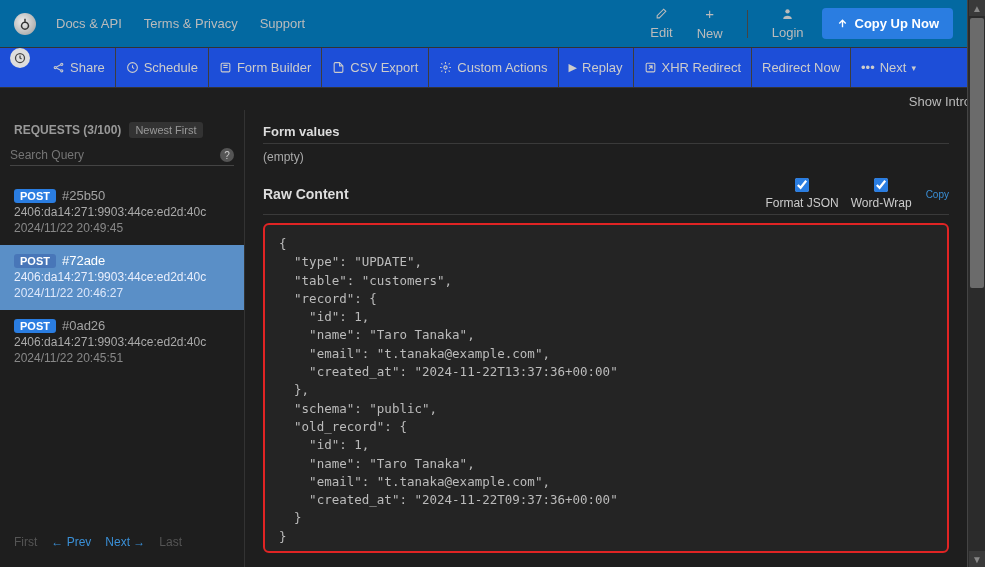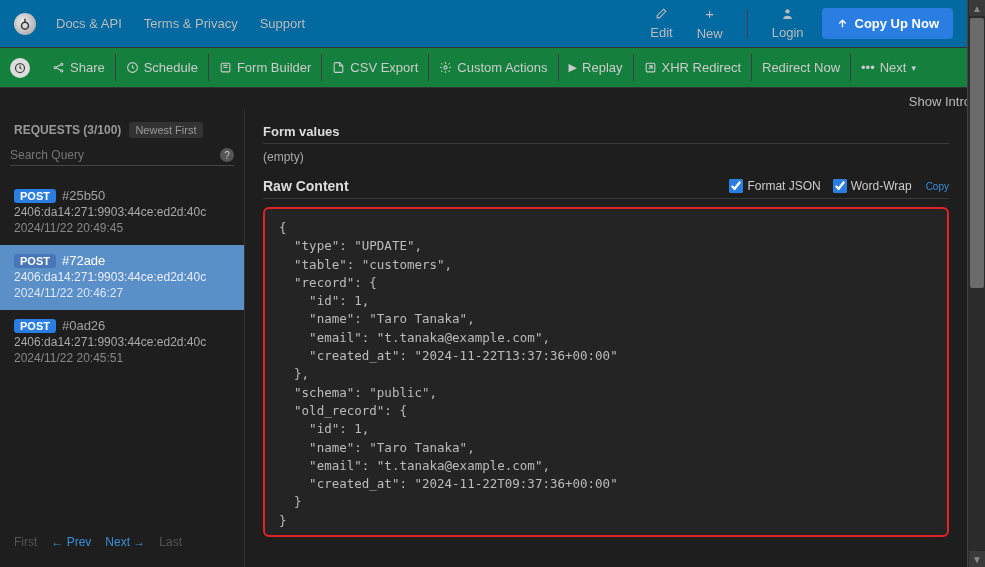--- a/index.html
+++ b/index.html
@@ -19,21 +19,21 @@
 .topnav { height: 48px; background: #0369a1; display: flex; align-items: center; padding: 0 14px; border-bottom: 1px solid #333; }
 .logo { width: 22px; height: 22px; border-radius: 50%; background: radial-gradient(circle at 40% 40%, #eee, #999); margin-right: 20px; display: flex; align-items: center; justify-content: center; }
 .logo svg { width: 14px; height: 14px; }
 .topnav-links { display: flex; gap: 22px; }
 .topnav-link { color: #bbb; cursor: pointer; }
 .topnav-spacer { flex: 1; }
 .topnav-actions { display: flex; align-items: center; gap: 12px; }
 .tn-action { color: #bbb; cursor: pointer; display: inline-flex; align-items: center; gap: 5px; padding: 4px 6px; flex-direction: column; }
 .tn-divider { width: 1px; height: 28px; background: #444; margin: 0 6px; }
 .signup-btn { background: #2a7de1; color: #fff; border-radius: 4px; padding: 8px 14px; font-weight: 600; display: inline-flex; align-items: center; gap: 6px; cursor: pointer; }
-.toolbar { background: #15803d; border-bottom: 1px solid #333; display: flex; align-items: center; padding: 0 10px; height: 40px; position: relative; }
+.toolbar { background: #1d4ed8; border-bottom: 1px solid #333; display: flex; padding: 0 10px; height: 40px; position: relative; }
 .tb-clock { width: 20px; height: 20px; border-radius: 50%; background: #ddd; margin-right: 12px; display: flex; align-items: center; justify-content: center; }
 .tb-item { color: #ccc; padding: 6px 10px; border-left: 1px solid #3d3d3d; display: inline-flex; align-items: center; gap: 5px; cursor: pointer; }
 .tb-item:first-of-type { border-left: none; }
 .show-intro { position: absolute; right: 14px; top: 48px; color: #bbb; cursor: pointer; font-size: 13px; }
 .subbar { height: 22px; }
 .content { display: flex; height: calc(567px - 48px - 40px - 22px); }
 .sidebar { width: 245px; background: #1e1e1e; padding: 12px 0 8px 0; display: flex; flex-direction: column; overflow: hidden; border-right: 1px solid #333; }
 .sb-header { display: flex; align-items: center; gap: 8px; padding: 0 14px 6px; color: #999; font-size: 12px; font-weight: 600; }
 .sb-newest { color: #999; background: #333; padding: 2px 6px; border-radius: 3px; font-size: 11px; font-weight: 400; }
 .sb-search { display: flex; align-items: center; margin: 4px 10px 14px; border-bottom: 1px solid #444; padding-bottom: 3px; }
@@ -53,21 +53,21 @@
 .req-item.selected .req-time { color: #dce7fb; }
 .sb-pager { display: flex; gap: 14px; padding: 10px 14px; font-size: 12px; margin-top: auto; }
 .sb-pager .dis { color: #555; }
 .sb-pager .en { color: #3a8fd6; cursor: pointer; }
 .detail { flex: 1; padding: 10px 18px; overflow: hidden; }
 .d-section-title { color: #ddd; font-weight: 600; font-size: 13px; padding: 4px 0; border-bottom: 1px solid #3a3a3a; margin-bottom: 6px; }
 .d-empty { color: #aaa; font-size: 12px; margin-bottom: 14px; }
 .d-rawhead { display: flex; align-items: center; border-bottom: 1px solid #3a3a3a; padding-bottom: 4px; margin-bottom: 8px; }
 .d-rawhead .title { color: #ddd; font-weight: 600; font-size: 14px; }
 .d-rawhead .sp { flex: 1; }
-.chk { display: inline-flex; align-items: center; gap: 4px; color: #ccc; font-size: 12px; margin-left: 12px; }
+.chk { display: inline-flex; align-items: center; gap: 4px; color: #ccc; font-size: 12px; margin-left: 12px; flex-direction: column; }
 .chk input { accent-color: #2a7de1; width: 14px; height: 14px; }
 .copy { color: #3a8fd6; font-size: 10px; margin-left: 14px; cursor: pointer; }
 .rawbox { border: 2px solid #e02424; border-radius: 6px; background: #242424; padding: 10px 14px; height: 330px; overflow: hidden; }
 .rawbox pre { font-family: "Menlo","Consolas",monospace; font-size: 12.5px; line-height: 18.3px; color: #bbb; white-space: pre-wrap; }
 .icon { width: 13px; height: 13px; display: inline-block; }
 </style>
 </head>
 <body>
 
 <div class="main">

